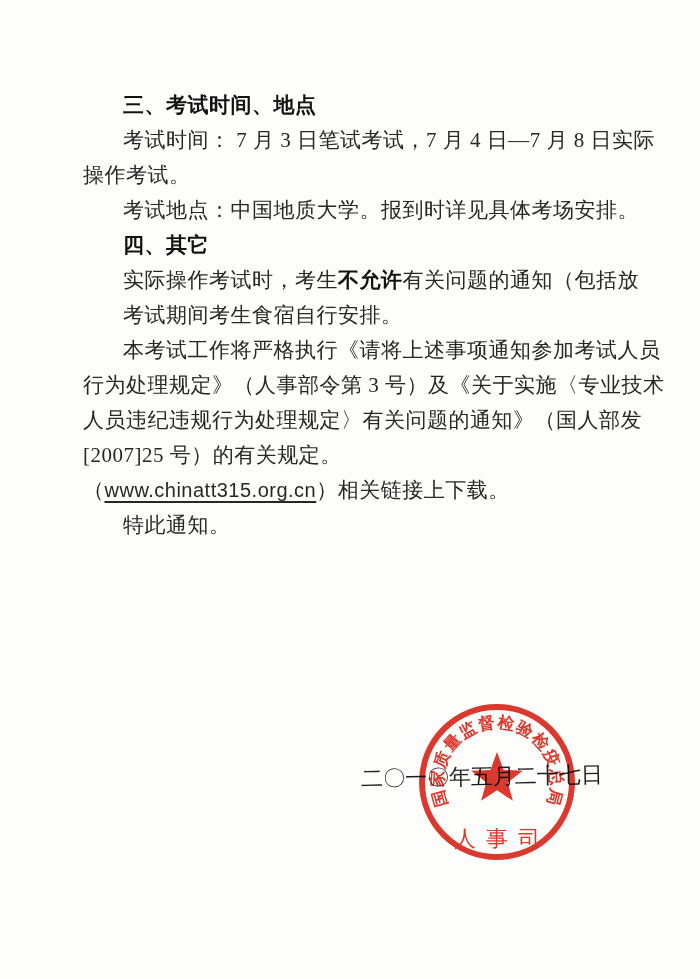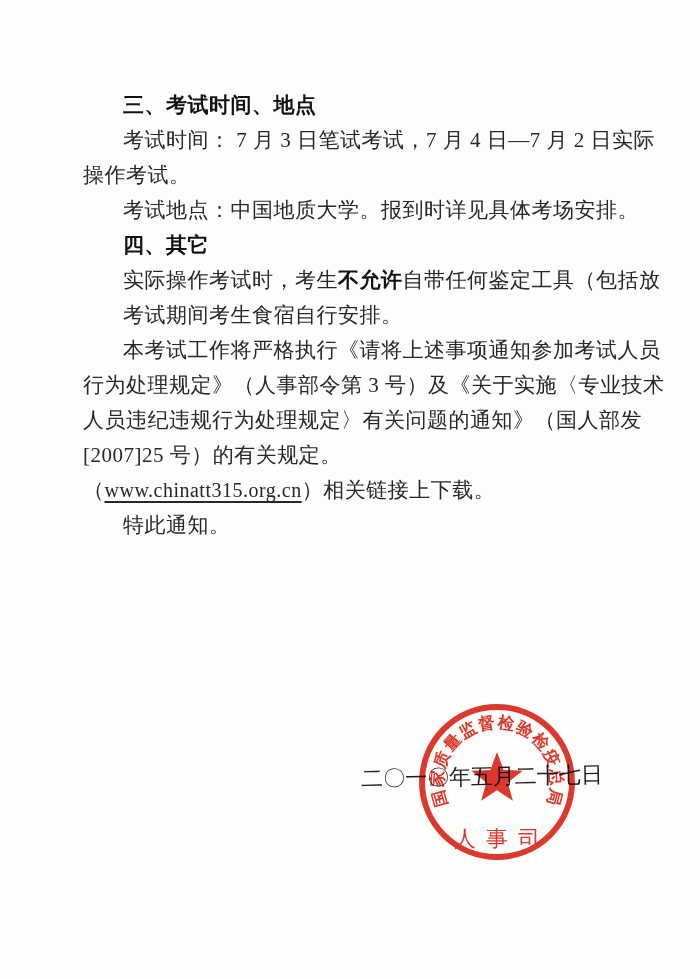--- a/index.html
+++ b/index.html
@@ -28,21 +28,21 @@
     white-space: nowrap;
     color: #272727;
     letter-spacing: 0.5px;
   }
   .indent { padding-left: 40px; }
   .sched  { padding-left: 145px; }
   .bold   { font-weight: bold; color: #121212; }
   .url {
     text-decoration: underline;
     text-underline-offset: 4px;
-    font-family: Liberation Serif, serif;
+    font-family: Liberation Sans, sans-serif;
     font-size: 20px;
     color: #272727;
     cursor: pointer;
   }
   .date-line {
     position: absolute;
     left: 361px;
     top: 762px;
     font-size: 22px;
     color: #1e1e1e;
@@ -77,30 +77,30 @@
 </style>
 </head>
 <body>
 
 <div class="page">
 
   <div class="doc">
 
     <div class="line indent bold">三、考试时间、地点</div>
 
-    <div class="line indent">考试时间： 7 月 3 日笔试考试，7 月 4 日—7 月 2 日实际</div>
+    <div class="line indent">考试时间： 7 月 3 日笔试考试，7 月 4 日—7 月 8 日实际</div>
 
     <div class="line">操作考试。</div>
 
 
     <div class="line indent">考试地点：中国地质大学。报到时详见具体考场安排。</div>
 
     <div class="line indent bold">四、其它</div>
 
-    <div class="line indent"><span>实际操作考试时，考生</span><span class="bold">不允许</span><span>自带任何鉴定工具（包括放</span></div>
+    <div class="line indent"><span>实际操作考试时，考生</span><span class="bold">不允许</span><span>有关问题的通知（包括放</span></div>
 
 
     <div class="line indent">考试期间考生食宿自行安排。</div>
 
     <div class="line indent">本考试工作将严格执行《请将上述事项通知参加考试人员</div>
 
     <div class="line">行为处理规定》（人事部令第 3 号）及《关于实施〈专业技术</div>
 
     <div class="line">人员违纪违规行为处理规定〉有关问题的通知》（国人部发</div>
 

